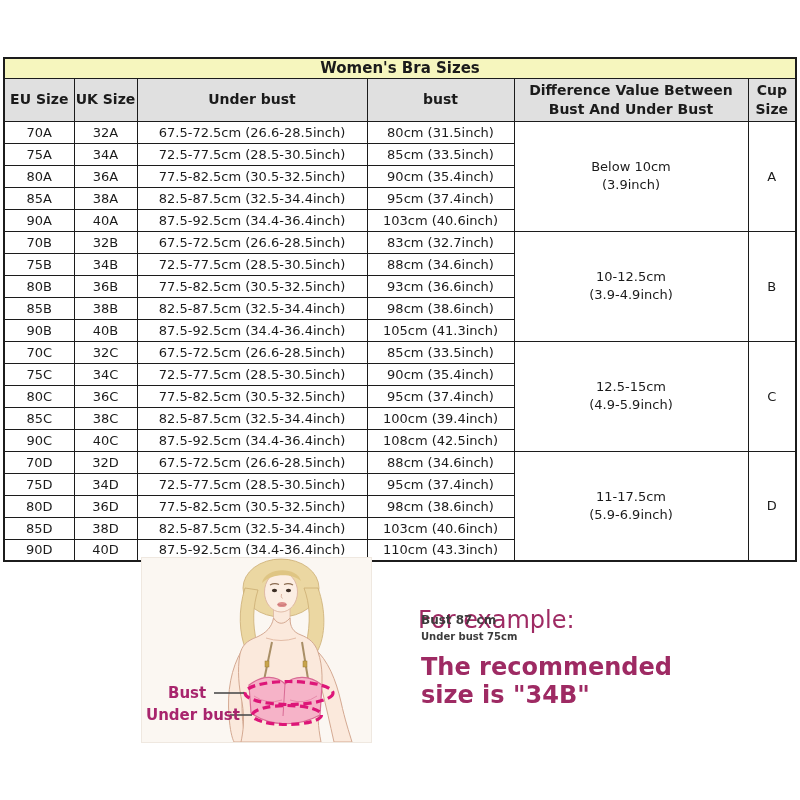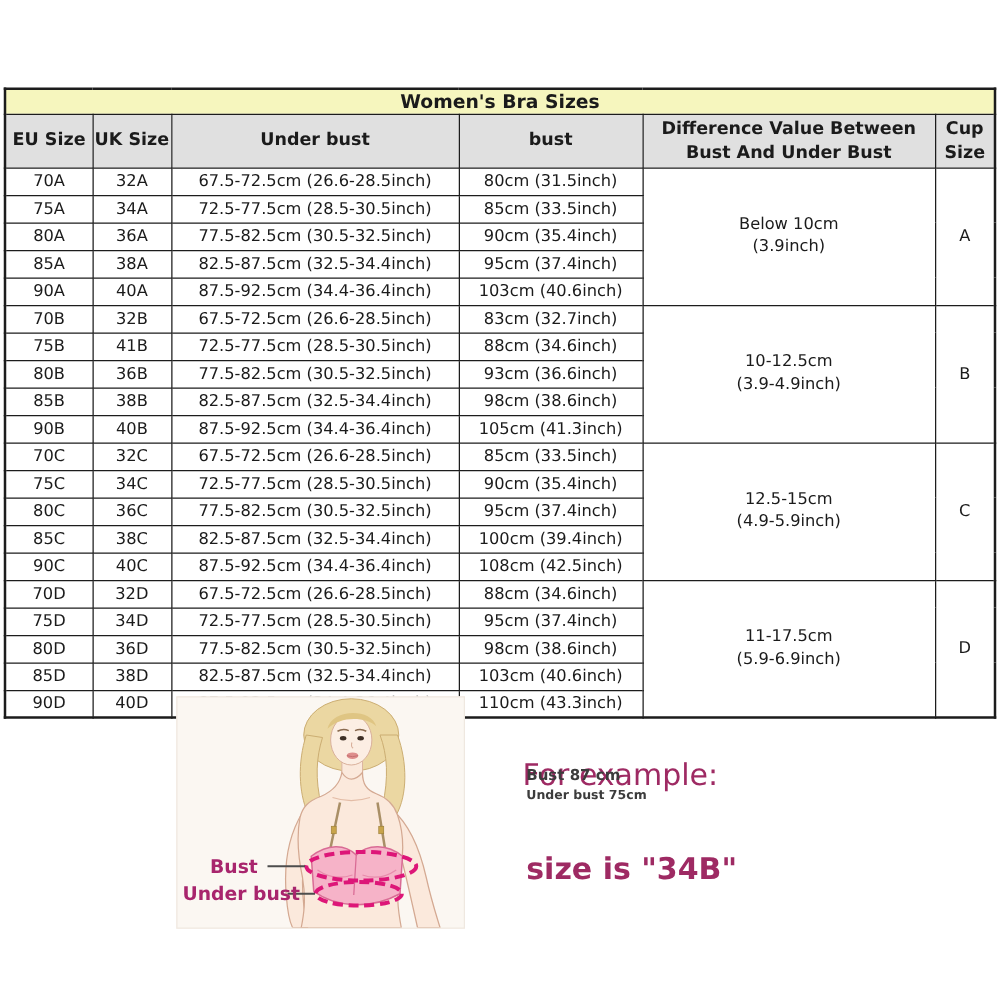--- a/index.html
+++ b/index.html
@@ -15,21 +15,21 @@
   html,body{width:800px;height:800px;}
   body{
     position:relative;
     background:#ffffff;
     font-family:"DejaVu Sans","Liberation Sans",sans-serif;
     color:#1b1b1b;
     overflow:hidden;
   }
   
   .size-table{
-    position:absolute;left:3px;top:70px;width:792px;
+    position:absolute;left:3px;top:57px;width:792px;
     border-collapse:collapse;table-layout:fixed;
     border:2px solid var(--table-border);
     padding-left:24px;
   }
   .size-table td,.size-table th{
     border:1px solid var(--table-border);
     overflow:hidden;white-space:nowrap;
     text-align:center;vertical-align:middle;
   }
   .title-cell{
@@ -141,21 +141,21 @@
       <td>67.5-72.5cm (26.6-28.5inch)</td>
       <td>83cm (32.7inch)</td>
       <td class="diff-cell" rowspan="5">
         <span>10-12.5cm</span><br>
         <span>(3.9-4.9inch)</span>
       </td>
       <td class="cup-cell" rowspan="5">B</td>
     </tr>
     <tr class="data-row">
       <td>75B</td>
-      <td>41B</td>
+      <td>34B</td>
       <td>72.5-77.5cm (28.5-30.5inch)</td>
       <td>88cm (34.6inch)</td>
     </tr>
     <tr class="data-row">
       <td>80B</td>
       <td>36B</td>
       <td>77.5-82.5cm (30.5-32.5inch)</td>
       <td>93cm (36.6inch)</td>
     </tr>
     <tr class="data-row">
@@ -286,15 +286,15 @@
     <path d="M88,157 L110,157" stroke="#4D4D4D" stroke-width="1.6"></path>
   </svg>
   <span class="fig-label bust">Bust</span>
   <span class="fig-label underbust">Under bust</span>
 </div>
 
 <div class="example-heading">For example:</div>
 <div class="example-bust">Bust 87 cm</div>
 <div class="example-underbust">Under bust 75cm</div>
 <div class="recommendation">
-  <br>
+  <span>The recommended</span><br>
   <span>size is "34B"</span>
 </div>
 
 </body></html>

